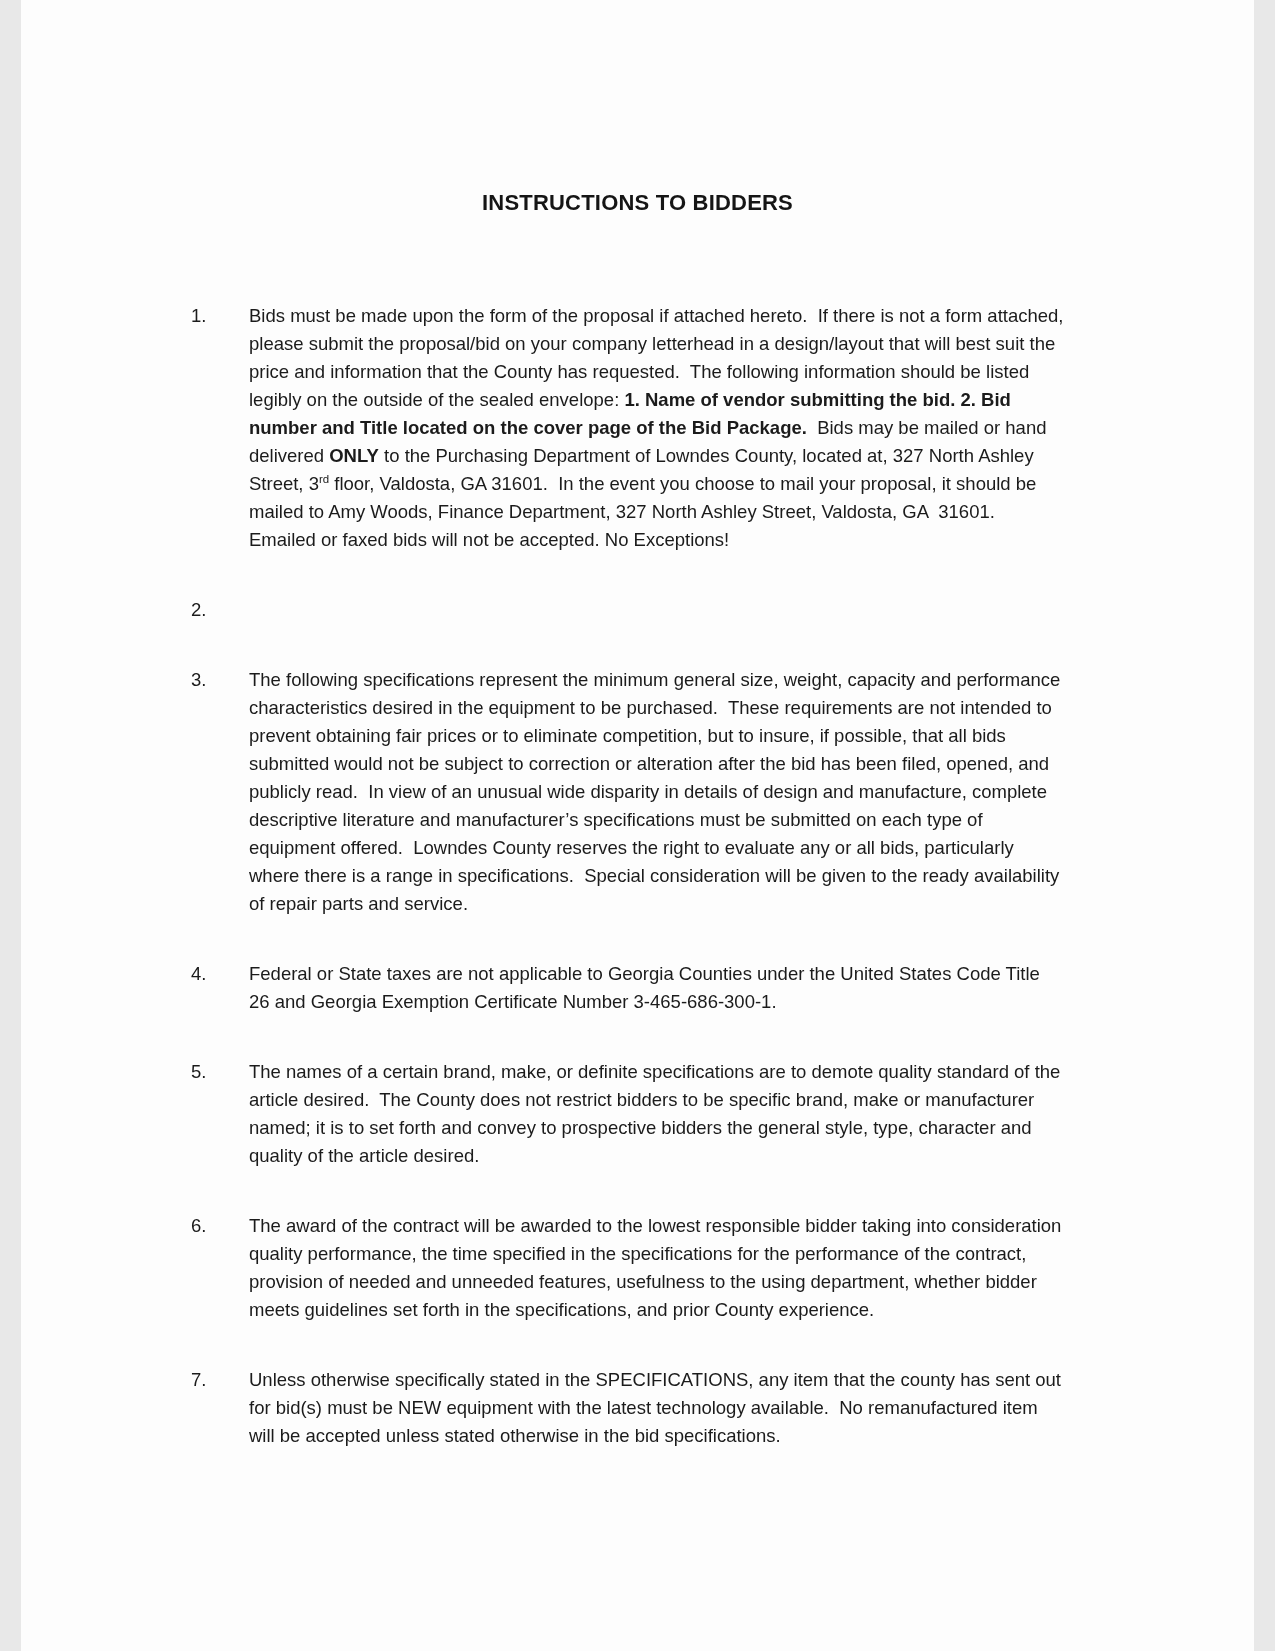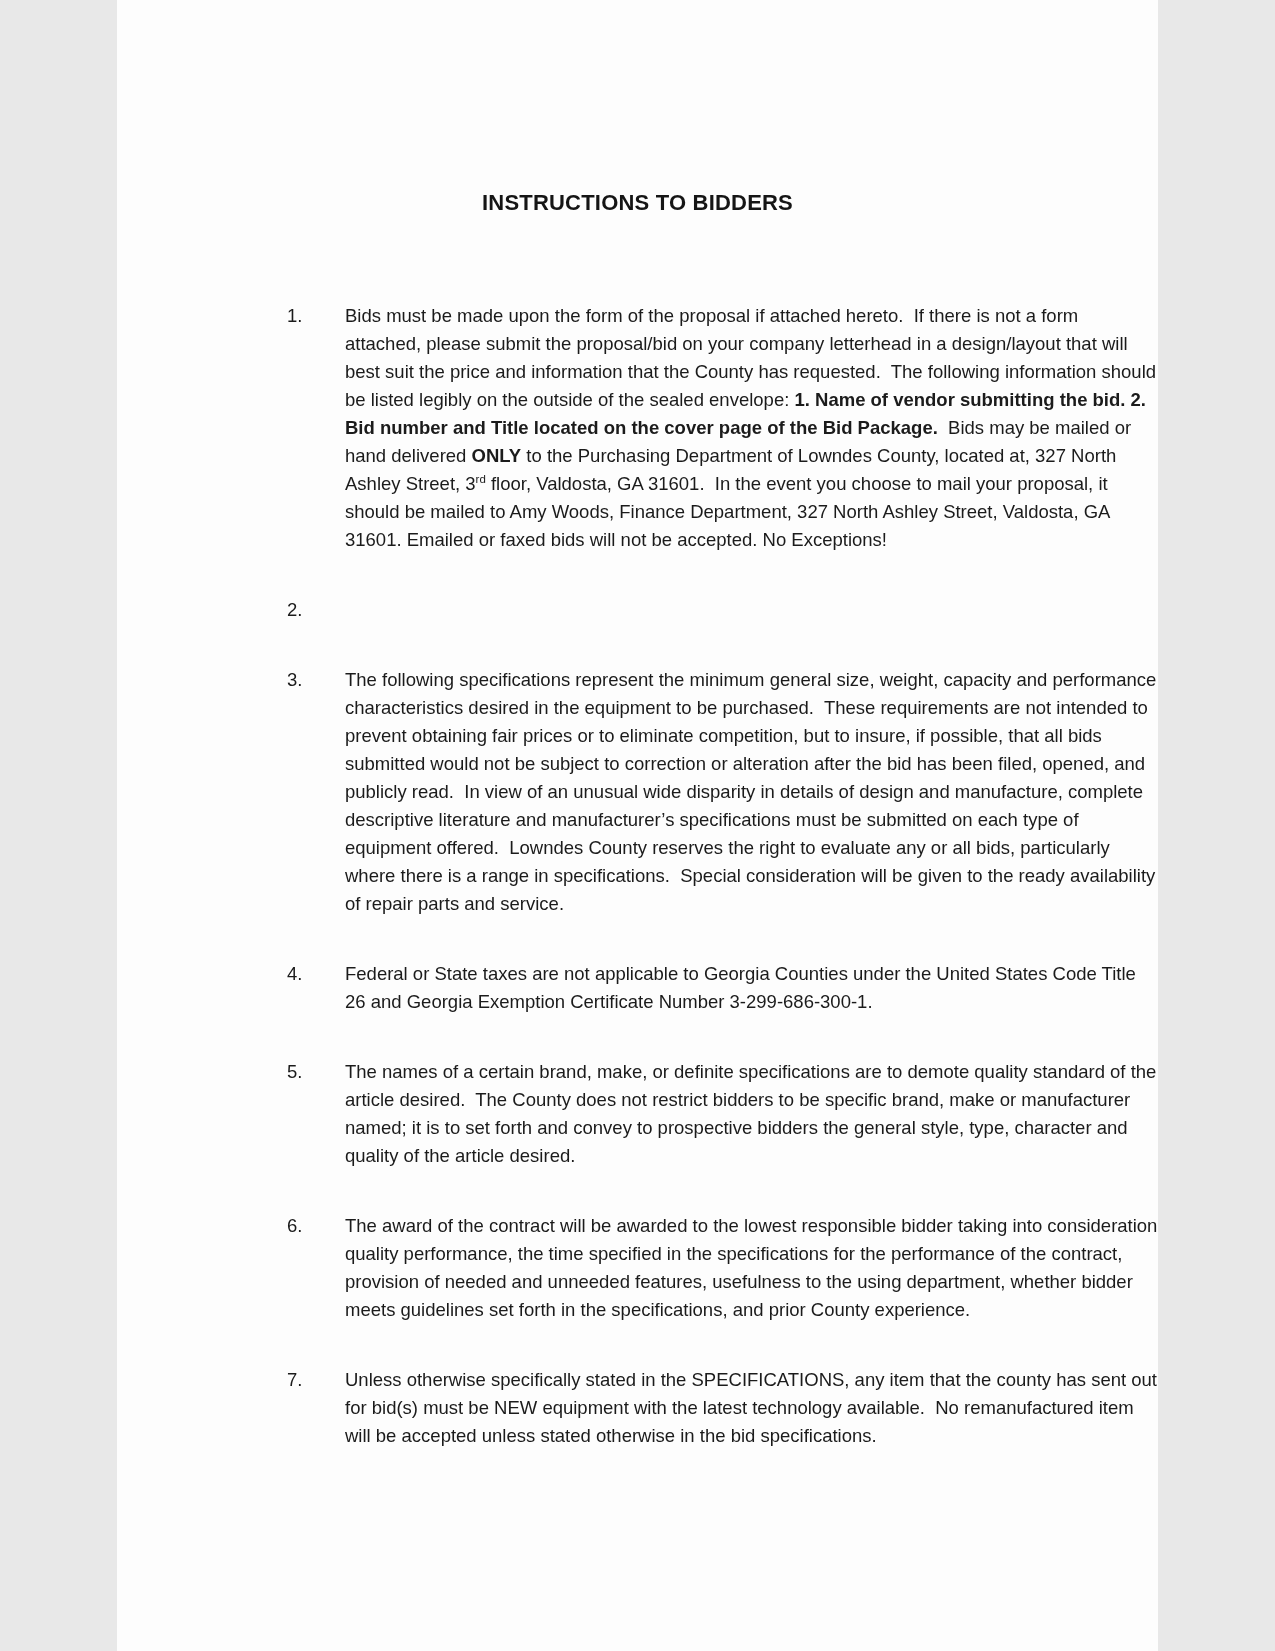--- a/index.html
+++ b/index.html
@@ -1,21 +1,21 @@
 <!DOCTYPE html>
 <html><head>
 <meta charset="utf-8">
 <style>
   html, body {
     margin: 0;
     padding: 0;
     background: #e8e8e8;
   }
   .page {
-    width: 1041px;
+    width: 1233px;
     height: 1651px;
     margin: 0 auto;
     background: #fdfdfd;
     font-family: "Liberation Sans", sans-serif;
     color: #1b1b1b;
     overflow: hidden;
     box-sizing: border-box;
   }
   .title {
     margin: 0;
@@ -69,21 +69,21 @@
     </li>
     <li class="item">
       <span class="num">2.</span>
     </li>
     <li class="item">
       <span class="num">3.</span>
       <p class="body"><span>The following specifications represent the minimum general size, weight, capacity and performance characteristics desired in the equipment to be purchased.  These requirements are not intended to prevent obtaining fair prices or to eliminate competition, but to insure, if possible, that all bids submitted would not be subject to correction or alteration after the bid has been filed, opened, and publicly read.  In view of an unusual wide disparity in details of design and manufacture, complete descriptive literature and manufacturer’s specifications must be submitted on each type of equipment offered.  Lowndes County reserves the right to evaluate any or all bids, particularly where there is a range in specifications.  Special consideration will be given to the ready availability of repair parts and service.</span></p>
     </li>
     <li class="item">
       <span class="num">4.</span>
-      <p class="body"><span>Federal or State taxes are not applicable to Georgia Counties under the United States Code Title 26 and Georgia Exemption Certificate Number 3-299-686-300-1.</span></p>
+      <p class="body"><span>Federal or State taxes are not applicable to Georgia Counties under the United States Code Title 26 and Georgia Exemption Certificate Number 3-465-686-300-1.</span></p>
     </li>
     <li class="item">
       <span class="num">5.</span>
       <p class="body"><span>The names of a certain brand, make, or definite specifications are to demote quality standard of the article desired.  The County does not restrict bidders to be specific brand, make or manufacturer named; it is to set forth and convey to prospective bidders the general style, type, character and quality of the article desired.</span></p>
     </li>
     <li class="item">
       <span class="num">6.</span>
       <p class="body"><span>The award of the contract will be awarded to the lowest responsible bidder taking into consideration quality performance, the time specified in the specifications for the performance of the contract, provision of needed and unneeded features, usefulness to the using department, whether bidder meets guidelines set forth in the specifications, and prior County experience.</span></p>
     </li>
     <li class="item">

